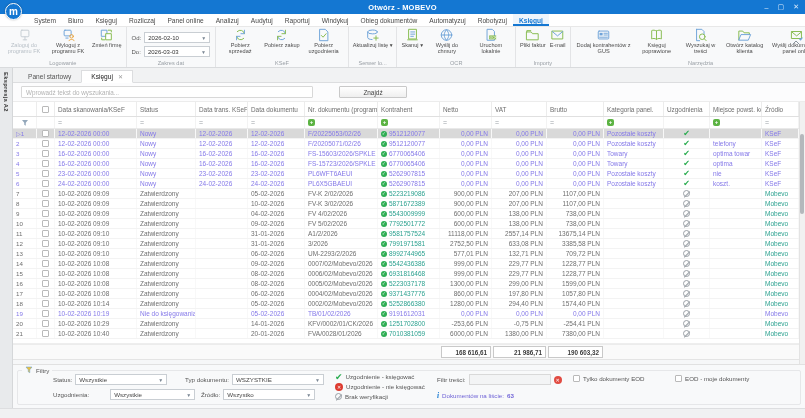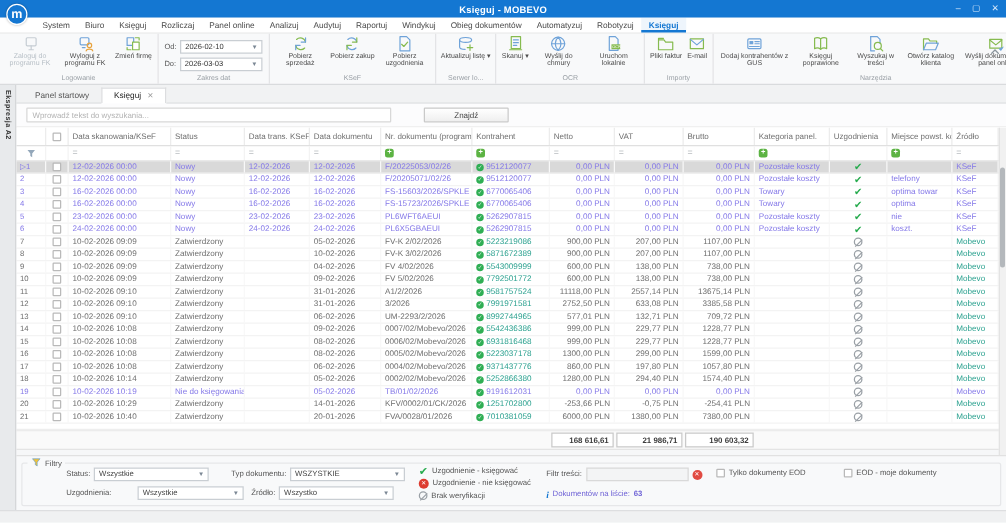--- a/index.html
+++ b/index.html
@@ -85,21 +85,21 @@
 .info-i{color:#1477d2;font-weight:bold;font-style:italic;font-size:7.5px;font-family:"Liberation Serif",serif}
 .doccount{color:#6f63d6}
 .statusbar{position:absolute;left:0;right:0;bottom:0;height:10px;background:#f0f1f2;border-top:1px solid #dddee0}
 </style>
 </head>
 <body>
 
 <div class="window">
 
   <div class="titlebar">
-    <span class="title">Księguj - MOBEVO</span>
+    <span class="title">Otwórz - MOBEVO</span>
     <div class="winbtns">
       <span>–</span>
       <span>▢</span>
       <span>✕</span>
     </div>
   </div>
   <div class="logo">m</div>
 
   <div class="menubar" id="menubar">
       <div class="menu-item">System</div>

